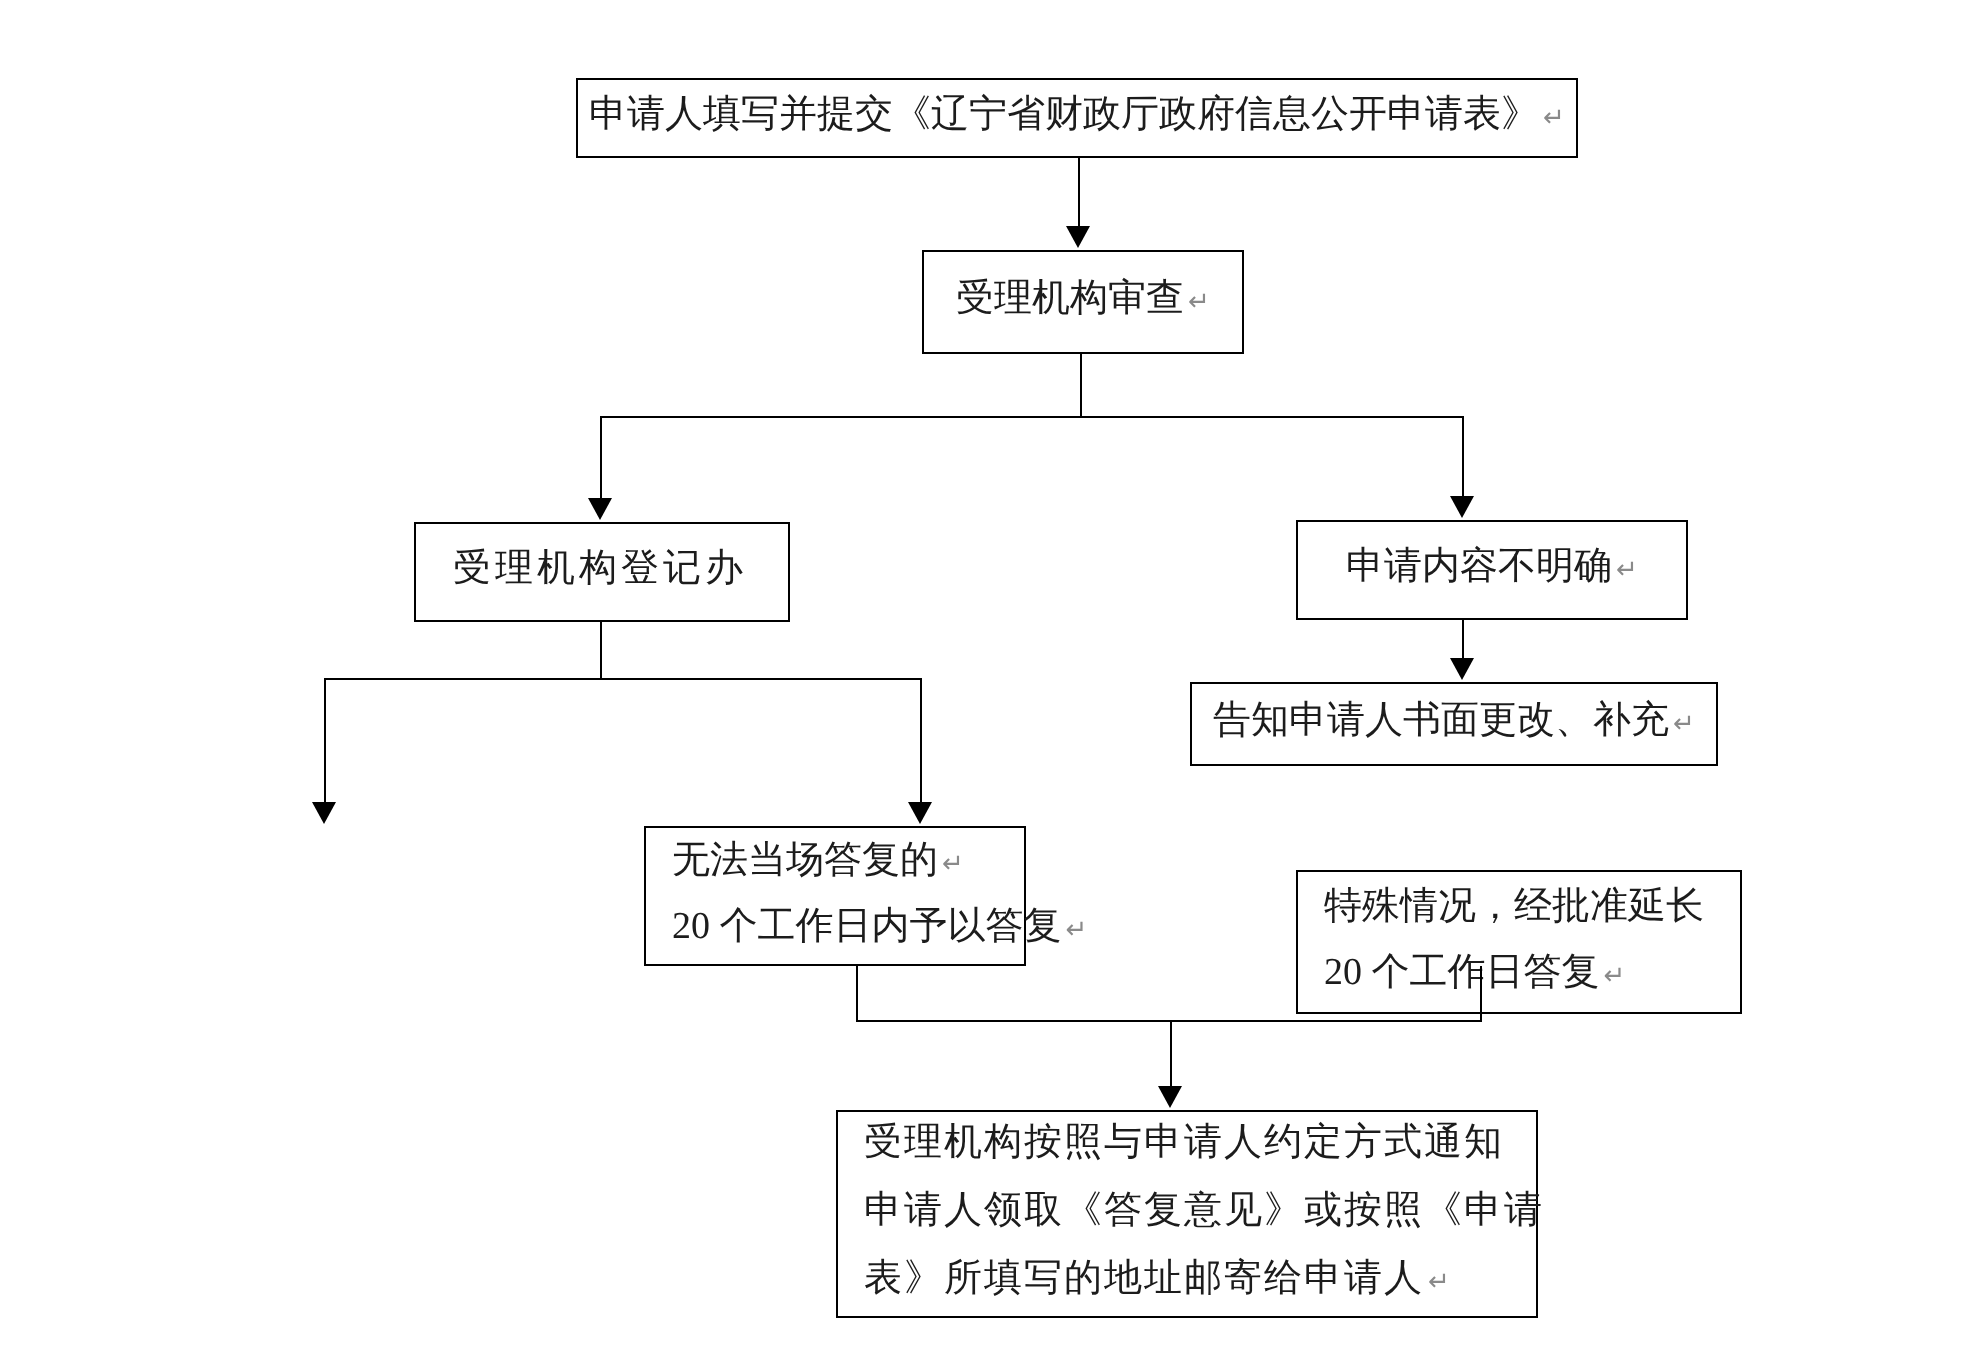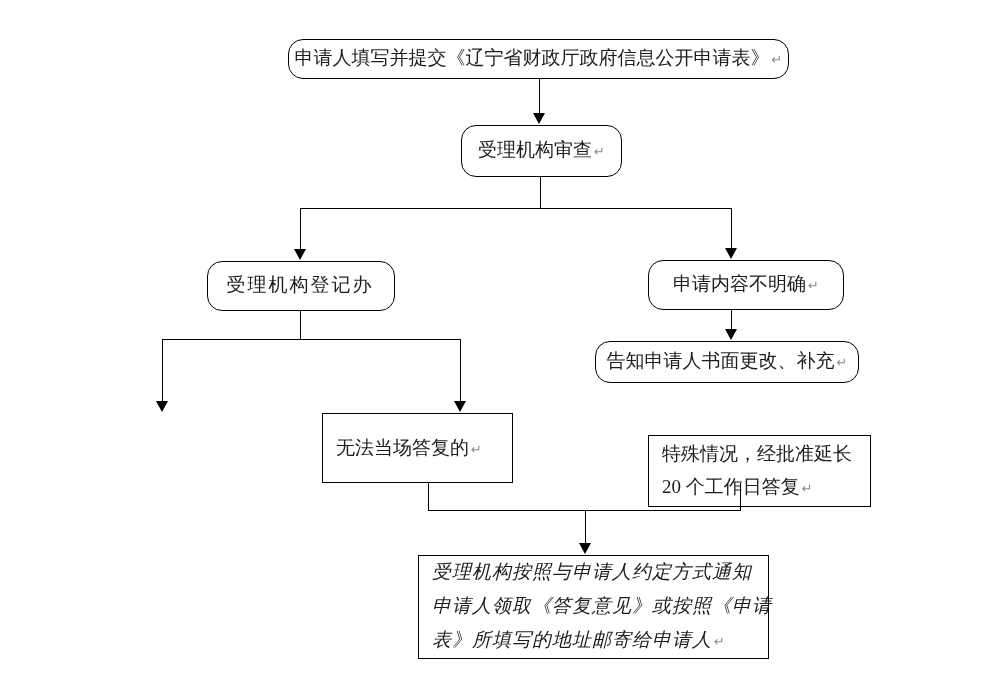--- a/index.html
+++ b/index.html
@@ -14,40 +14,40 @@
     position:absolute;
     border:1px solid #000;
     background:#fff;
     box-sizing:border-box;
     display:flex;
     flex-direction:column;
     justify-content:center;
     color:#1c1c1c;
     font-size:19px;
   }
-  .node.center{align-items:center;text-align:center;border-radius:15px;}
+  .node.center{align-items:center;text-align:center;}
   .node.leftpad{align-items:flex-start;padding-left:13px;text-align:left;}
   .row{white-space:nowrap;line-height:30px;}
   .mark{
     color:#8a8a8a;
     font-size:13px;
     margin-left:2px;
     font-family:"DejaVu Sans",sans-serif;
   }
   .vline{position:absolute;width:1px;background:#000;}
   .hline{position:absolute;height:1px;background:#000;}
   .arrow{
     position:absolute;width:0;height:0;
     border-left:6px solid transparent;
     border-right:6px solid transparent;
     border-top:11px solid #000;
   }
   .spaced{letter-spacing:2px;font-family:Liberation Serif, serif;}
   .spaced1{letter-spacing:1px;}
-  .lh32 .row{line-height:32px;font-style:italic;}
+  .lh32 .row{line-height:32px;}
   .lh31 .row{line-height:31px;}
 </style>
 </head>
 <body>
 
 <div id="canvas">
 
   <div class="node center" style="left:288px;top:39px;width:501px;height:40px;">
     <div class="row">
       <span>申请人填写并提交《辽宁省财政厅政府信息公开申请表》</span><span class="mark">↵</span>
@@ -75,20 +75,23 @@
   <div class="node center" style="left:595px;top:341px;width:264px;height:42px;">
     <div class="row">
       <span>告知申请人书面更改、补充</span><span class="mark">↵</span>
     </div>
   </div>
 
 
   <div class="node leftpad lh31" style="left:322px;top:413px;width:191px;height:70px;">
     <div class="row">
       <span>无法当场答复的</span><span class="mark">↵</span>
+    </div>
+    <div class="row">
+      <span>20 个工作日内予以答复</span><span class="mark">↵</span>
     </div>
   </div>
 
   <div class="node leftpad lh31" style="left:648px;top:411px;width:223px;height:72px;margin-top:24px;">
     <div class="row">
       <span>特殊情况，经批准延长</span><span class="mark"></span>
     </div>
     <div class="row">
       <span>20 个工作日答复</span><span class="mark">↵</span>
     </div>

